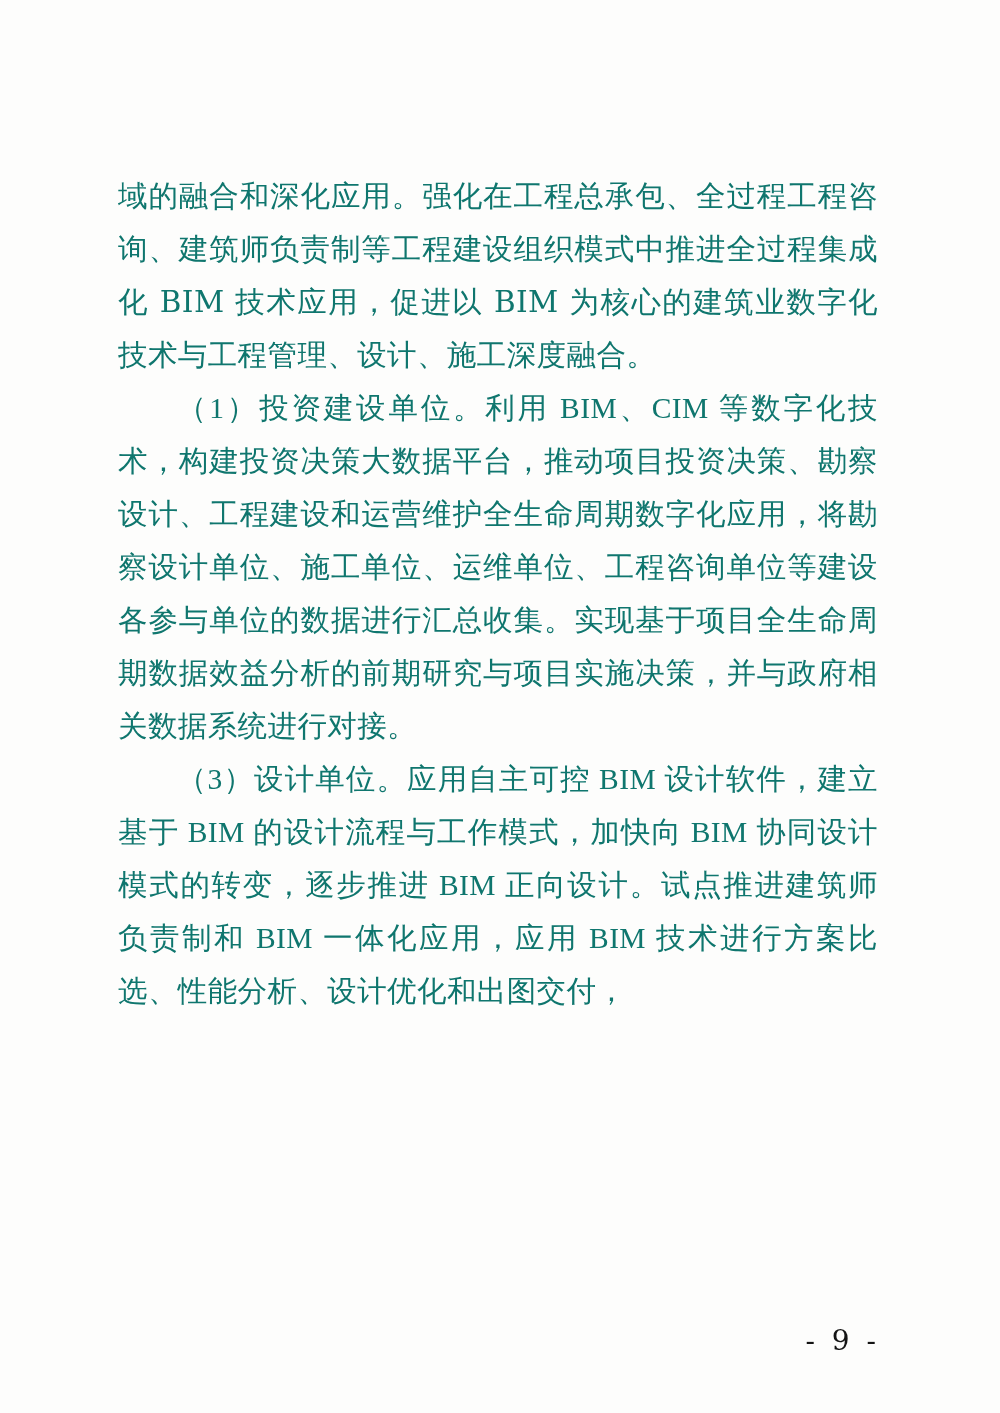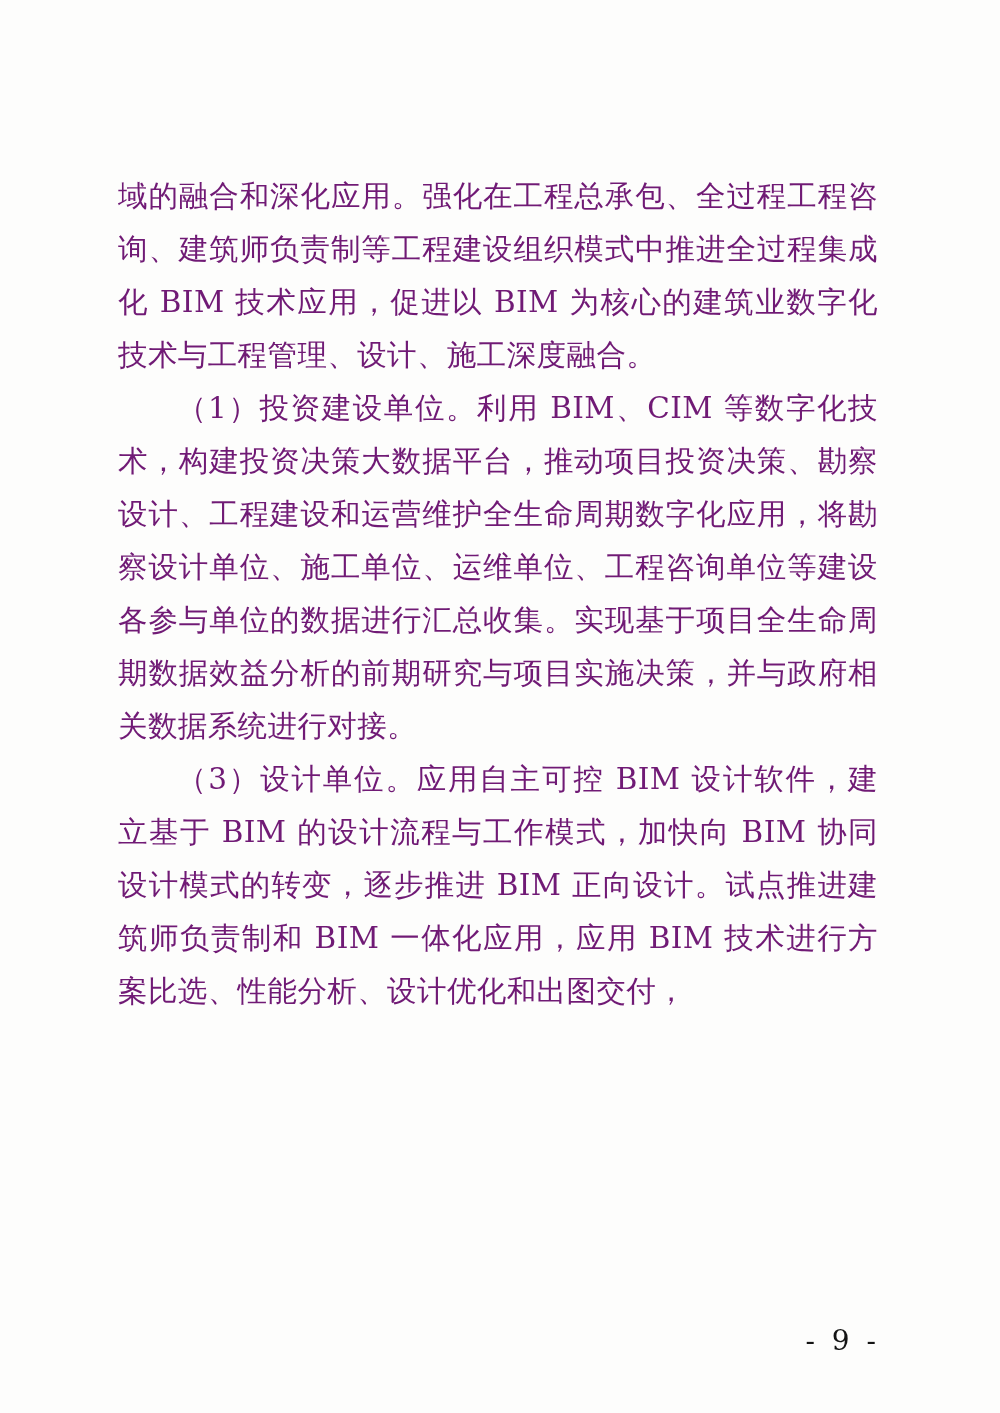--- a/index.html
+++ b/index.html
@@ -29,27 +29,28 @@
     top: 170px;
     width: 760px;
   }
   .para {
     font-size: 29.5px;
     line-height: 53px;
     letter-spacing: 0.4px;
     text-align: justify;
     text-justify: inter-ideograph;
     margin: 0 0 0 0;
-    color: #701a75;
+    color: #0f766e;
     font-family: "DejaVu Serif", "Liberation Serif", serif;
     font-weight: 400;
     text-indent: 0;
   }
   .para.indent {
     text-indent: 59px;
+    font-family: Liberation Serif, serif;
   }
   .page-number {
     position: absolute;
     right: 120px;
     bottom: 56px;
     font-size: 28px;
     letter-spacing: 4px;
     color: #141414;
     font-family: "DejaVu Serif", "Liberation Serif", serif;
   }

